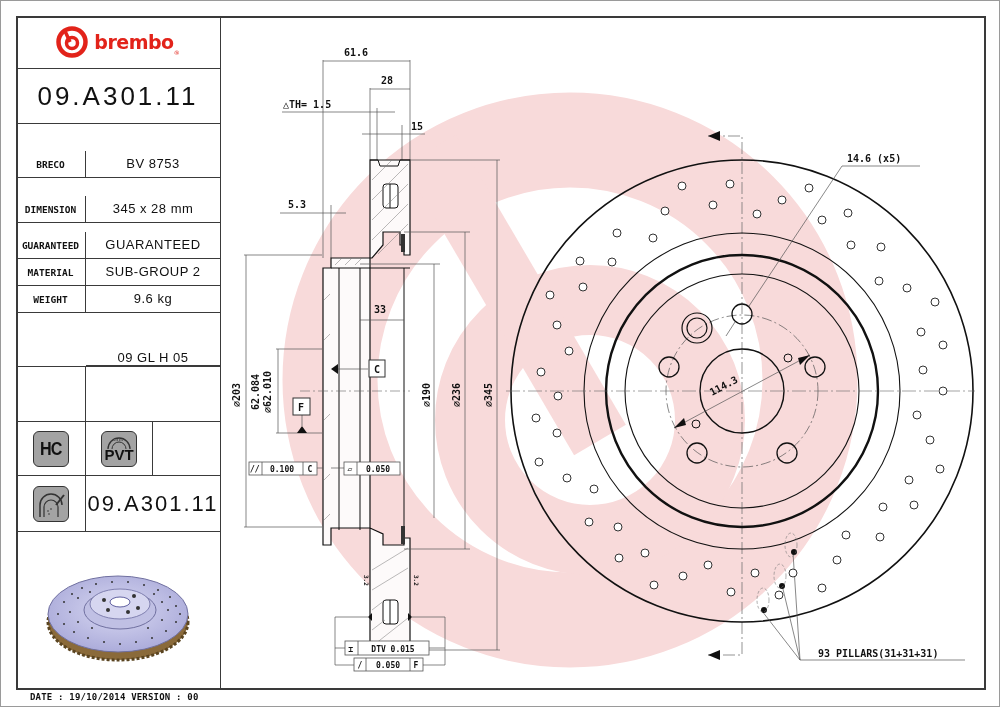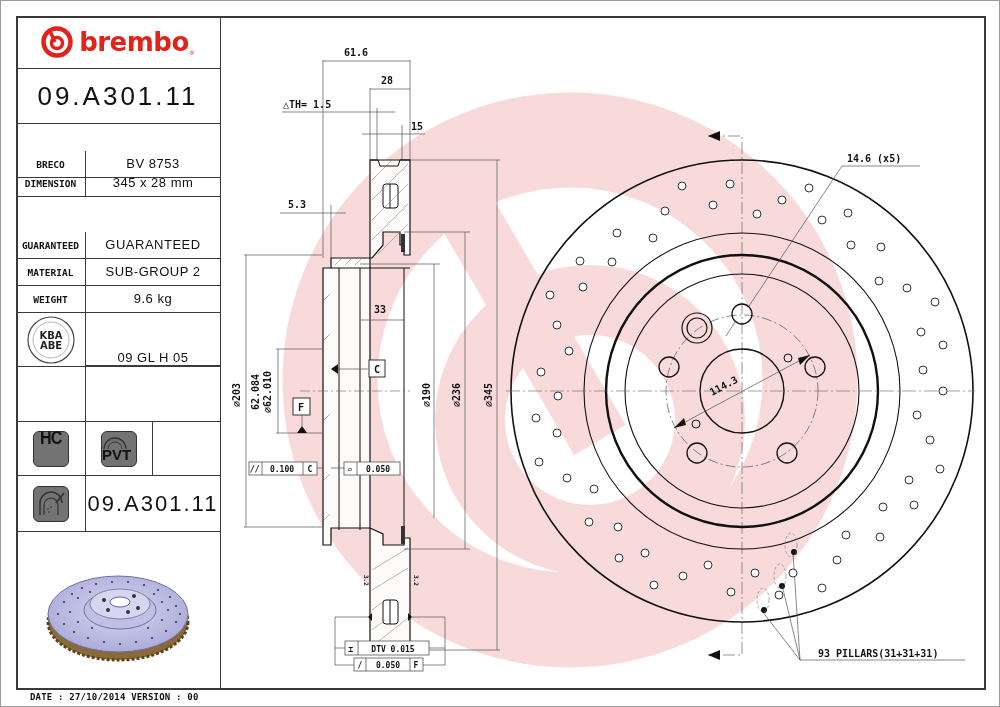--- a/index.html
+++ b/index.html
@@ -4,25 +4,25 @@
 <style>
   html, body { margin: 0; padding: 0; background: #ffffff; }
   body { width: 1000px; height: 707px; position: relative; overflow: hidden; font-family: "DejaVu Sans", sans-serif; }
   .outer { position: absolute; left: 0; top: 0; width: 998px; height: 705px; border: 1px solid #9a9a9a; }
   .frame { position: absolute; left: 16px; top: 16px; width: 966px; height: 670px; border: 2px solid #3a3a3a; }
   .leftcol { position: absolute; left: 16px; top: 16px; width: 204px; height: 672px; border-right: 1.5px solid #3a3a3a; }
   .row { position: absolute; left: 0; width: 204px; border-bottom: 1.5px solid #3a3a3a; box-sizing: border-box; }
   .lab { position: absolute; left: 0; width: 69px; height: 100%; border-right: 1.5px solid #3a3a3a; display: flex; align-items: center; justify-content: center; font-family: "DejaVu Sans Mono", monospace; font-weight: bold; font-size: 9.5px; color: #111; text-align: center; line-height: 11px; }
   .val { position: absolute; left: 70px; right: 0; height: 100%; display: flex; align-items: center; justify-content: center; font-family: "Liberation Sans", sans-serif; font-size: 13px; color: #111; text-align: center; line-height: 12px; flex-direction: column; letter-spacing: 0.5px; }
   .logo { display: flex; align-items: center; justify-content: center; height: 100%; }
-  .logo-text { font-family: "DejaVu Sans", sans-serif; font-weight: bold; font-size: 26px; color: #e2231a; letter-spacing: -0.5px; margin-left: 6px; }
+  .logo-text { font-family: "DejaVu Sans", sans-serif; font-weight: bold; font-size: 19px; color: #e2231a; letter-spacing: -0.5px; margin-left: 6px; }
   .logo-reg { font-size: 6px; color: #e2231a; align-self: flex-end; margin-bottom: 12px; }
   .partno { font-family: "Liberation Sans", sans-serif; font-size: 26px; color: #111; letter-spacing: 3px; display: flex; align-items: center; justify-content: center; height: 100%; }
   .partno2 { font-family: "Liberation Sans", sans-serif; font-size: 22px; color: #111; letter-spacing: 2px; display: flex; align-items: center; justify-content: center; height: 100%; }
-  .badge { position: absolute; border: 1.5px solid #333; border-radius: 6px; background: #737373; display: flex; justify-content: center; }
+  .badge { position: absolute; border: 1.5px solid #333; border-radius: 6px; background: #a3a3a3; display: flex; align-items: center; justify-content: center; }
   .date { position: absolute; left: 30px; top: 692px; font-family: "DejaVu Sans Mono", monospace; font-weight: bold; font-size: 9px; color: #111; letter-spacing: 0.2px; }
   .drawing { position: absolute; left: 220px; top: 16px; width: 764px; height: 672px; }
   .dimtxt { font-family: "DejaVu Sans Mono", monospace; font-weight: bold; fill: #111; }
 </style>
 </head>
 <body>
 
 <div class="outer"></div>
 <div class="frame"></div>
 
@@ -39,46 +39,38 @@
     </div>
   </div>
   <div class="row" style="top:53px;height:55px;">
     <div class="partno">09.A301.11</div>
   </div>
 
   <div class="row" style="top:135px;height:27px;">
     <div class="lab">BRECO</div>
     <div class="val">BV 8753</div>
   </div>
-  <div class="row" style="top:154px;height:27px;">
+  <div class="row" style="top:180px;height:27px;">
     <div class="lab">DIMENSION</div>
     <div class="val">345 x 28 mm</div>
   </div>
   <div class="row" style="top:216px;height:27px;">
     <div class="lab">GUARANTEED</div>
     <div class="val">GUARANTEED</div>
   </div>
   <div class="row" style="top:243px;height:27px;">
     <div class="lab">MATERIAL</div>
     <div class="val">SUB-GROUP 2</div>
   </div>
   <div class="row" style="top:270px;height:27px;">
     <div class="lab">WEIGHT</div>
     <div class="val">9.6 kg</div>
   </div>
 
   <div class="row" style="top:297px;height:54px;">
-    <div class="lab">
-      <svg width="52" height="52" viewBox="0 0 52 52">
-        <circle cx="26" cy="26" r="23" fill="#fff" stroke="#444" stroke-width="1.2"></circle>
-        <circle cx="26" cy="26" r="18" fill="none" stroke="#888" stroke-width="0.6"></circle>
-        <text x="26" y="25" text-anchor="middle" font-family="DejaVu Sans, sans-serif" font-size="10" fill="#222">KBA</text>
-        <text x="26" y="35" text-anchor="middle" font-family="DejaVu Sans, sans-serif" font-size="10" fill="#222">ABE</text>
-      </svg>
-    </div>
     <div class="val" style="justify-content:flex-start;">
       <div style="height:27px;width:100%;display:flex;align-items:center;justify-content:center;border-bottom:1.2px solid #3a3a3a;margin-top:37px;">09 GL H 05</div>
     </div>
   </div>
 
   <div class="row" style="top:351px;height:55px;">
     <div class="lab"></div>
   </div>
 
   <div class="row" style="top:406px;height:54px;">
@@ -423,13 +415,13 @@
         <circle cx="779" cy="595" r="4"></circle>
         <circle cx="822" cy="588" r="4"></circle>
     </g>
 
     <text transform="translate(712,396) rotate(-28)" class="dimtxt" font-size="10">114.3</text>
     <text x="847" y="162" class="dimtxt" font-size="10">14.6 (x5)</text>
     <text x="818" y="657" class="dimtxt" font-size="10">93 PILLARS(31+31+31)</text>
   </svg>
 </div>
 
-<div class="date">DATE : 27/10/2014 VERSION : 00</div>
+<div class="date">DATE : 19/10/2014 VERSION : 00</div>
 
 </body></html>

